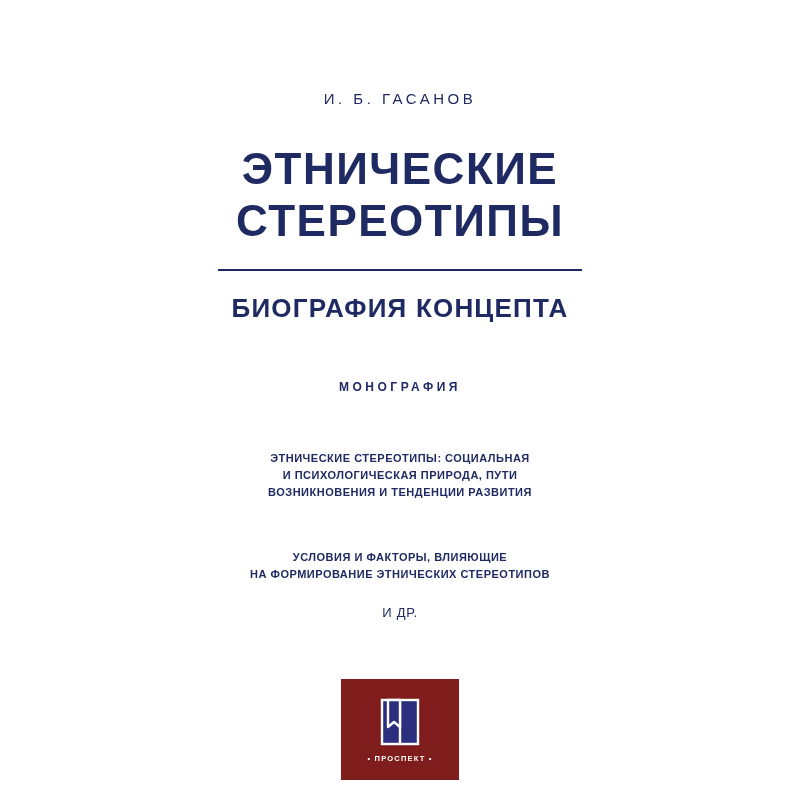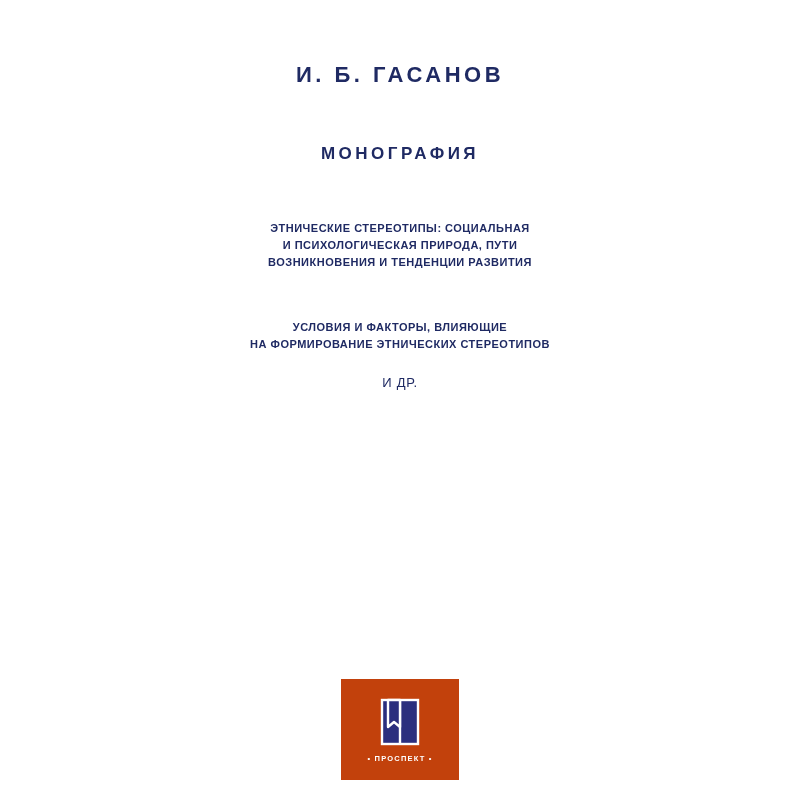--- a/index.html
+++ b/index.html
@@ -20,23 +20,23 @@
     position: absolute;
     left: 0;
     top: 0;
     width: 800px;
     height: 800px;
     display: flex;
     flex-direction: column;
     align-items: center;
   }
   .author {
-    margin-top: 62px;
-    font-size: 22px;
-    font-weight: 700;
+    margin-top: 90px;
+    font-size: 15px;
+    font-weight: 400;
     letter-spacing: 3.5px;
     color: #1f2a63;
     text-align: center;
   }
   .title-block {
     margin-top: 36px;
     width: 100%;
     text-align: center;
   }
   .title-line {
@@ -55,21 +55,21 @@
   .subtitle {
     margin-top: 22px;
     font-size: 26px;
     font-weight: 700;
     letter-spacing: 1.2px;
     color: #1f2a63;
     text-align: center;
   }
   .kind {
     margin-top: 56px;
-    font-size: 17px;
+    font-size: 12px;
     font-weight: 700;
     letter-spacing: 3.5px;
     color: #1f2a63;
     text-align: right;
   }
   .topics {
     margin-top: 56px;
     width: 560px;
     text-align: center;
   }
@@ -90,21 +90,21 @@
     letter-spacing: 0.8px;
     color: #1f2a63;
   }
   .logo-wrap {
     position: absolute;
     left: 50%;
     transform: translateX(-50%);
     top: 679px;
     width: 118px;
     height: 101px;
-    background: #c2410c;
+    background: #7f1d1d;
     display: flex;
     flex-direction: column;
     align-items: center;
     justify-content: center;
   }
   .logo-mark {
     width: 52px;
     height: 50px;
     position: relative;
   }
@@ -120,20 +120,26 @@
   }
 </style>
 </head>
 <body>
 
 <div class="page">
   <div class="cover">
 
     <div class="author">И. Б. ГАСАНОВ</div>
 
+    <div class="title-block">
+      <div class="title-line">ЭТНИЧЕСКИЕ</div>
+      <div class="title-line">СТЕРЕОТИПЫ</div>
+      <div class="rule"></div>
+      <div class="subtitle">БИОГРАФИЯ КОНЦЕПТА</div>
+    </div>
 
     <div class="kind">МОНОГРАФИЯ</div>
 
     <div class="topics">
       <div class="topic" style="white-space: pre-line;">ЭТНИЧЕСКИЕ СТЕРЕОТИПЫ: СОЦИАЛЬНАЯ
 И ПСИХОЛОГИЧЕСКАЯ ПРИРОДА, ПУТИ
 ВОЗНИКНОВЕНИЯ И ТЕНДЕНЦИИ РАЗВИТИЯ</div>
       <div class="topic" style="white-space: pre-line; margin-top: 48px;">УСЛОВИЯ И ФАКТОРЫ, ВЛИЯЮЩИЕ
 НА ФОРМИРОВАНИЕ ЭТНИЧЕСКИХ СТЕРЕОТИПОВ</div>
       <div class="topic-etc">И ДР.</div>

